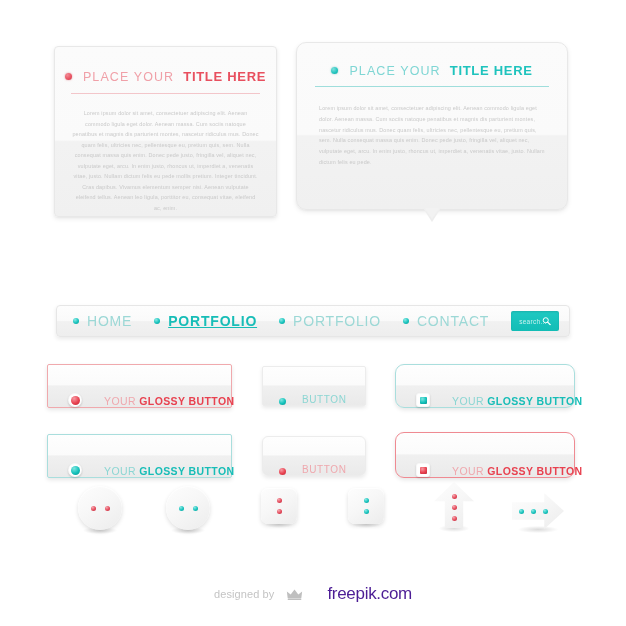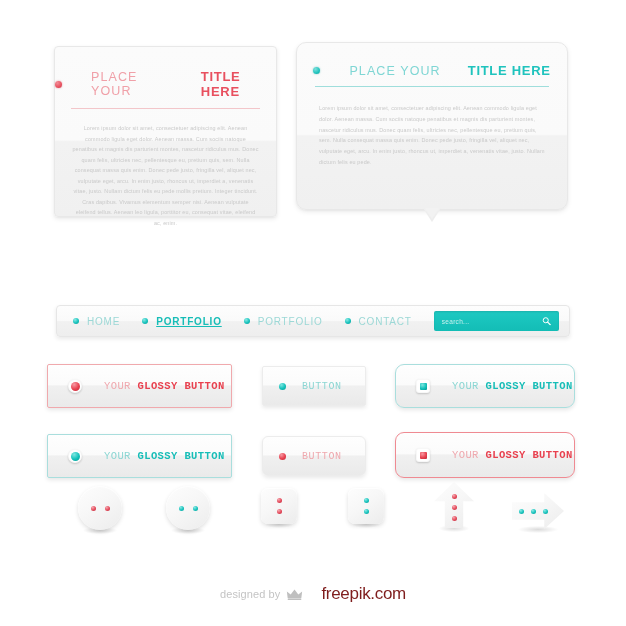--- a/index.html
+++ b/index.html
@@ -37,21 +37,21 @@
   .panel-teal {
     left: 296px; top: 42px;
     width: 272px; height: 168px;
     border-radius: 10px;
   }
 
   .panel-head {
     display: flex;
     align-items: center;
     justify-content: center;
-    gap: 27px;
+    gap: 9px;
     padding-top: 22px;
   }
 
   .panel-teal .panel-head { padding-top: 20px; }
 
   .head-dot {
     width: 7px; height: 7px;
     border-radius: 50%;
     flex: none;
     margin-right: 2px;
@@ -199,21 +199,21 @@
     margin-right: 22px;
     cursor: pointer;
   }
   .nav-dot {
     width: 6px; height: 6px;
     border-radius: 50%;
     background: radial-gradient(circle at 35% 30%, #8beae5 0%, #16c2bc 55%, #0d9b96 100%);
     flex: none;
   }
   .nav-label {
-    font-size: 10px;
+    font-size: 14px;
     letter-spacing: 0.8px;
     color: #9cd8d6;
     font-weight: 400;
     white-space: nowrap;
   }
   .nav-item.active .nav-label { color: #17bdb7; font-weight: 700; text-decoration: underline; }
 
   .search-wrap {
     margin-left: auto;
     position: relative;
@@ -241,26 +241,25 @@
     right: 8px; top: 50%;
     transform: translateY(-50%);
     width: 9px; height: 9px;
     display: flex; align-items: center; justify-content: center;
   }
 
   
   .btn {
     position: absolute;
     display: flex;
-    align-items: center;
+    align-items: flex-end;
     background: linear-gradient(to bottom, #fefefe 0%, #fbfbfb 47%, #f0f0f0 50%, #eaeaea 100%);
     cursor: pointer;
     padding-left: 20px;
     gap: 22px;
-    font-family: Liberation Mono, monospace;
   }
 
   .btn-label { font-size: 10.5px; letter-spacing: 0.4px; white-space: nowrap; }
   .btn-label .lt { font-weight: 400; }
   .btn-label .bd { font-weight: 700; }
 
   .btn-dot-round {
     width: 14px; height: 14px;
     border-radius: 50%;
     flex: none;
@@ -367,30 +366,30 @@
   }
 
   
   .footer {
     position: absolute;
     left: 0; bottom: 22px;
     width: 626px;
     display: flex;
     align-items: center;
     justify-content: center;
-    gap: 6px;
+    gap: 12px;
   }
   .footer-text {
     font-size: 11px;
     color: #c4c4c4;
     letter-spacing: 0.1px;
   }
   .footer-brand {
     font-size: 17px;
-    color: #7f1d1d;
+    color: #4c1d95;
     letter-spacing: -0.3px;
     margin-left: 12px;
   }
   .crown-icon { display: flex; align-items: center; }
 </style>
 </head>
 <body>
 
 <div class="panels-row">
 

